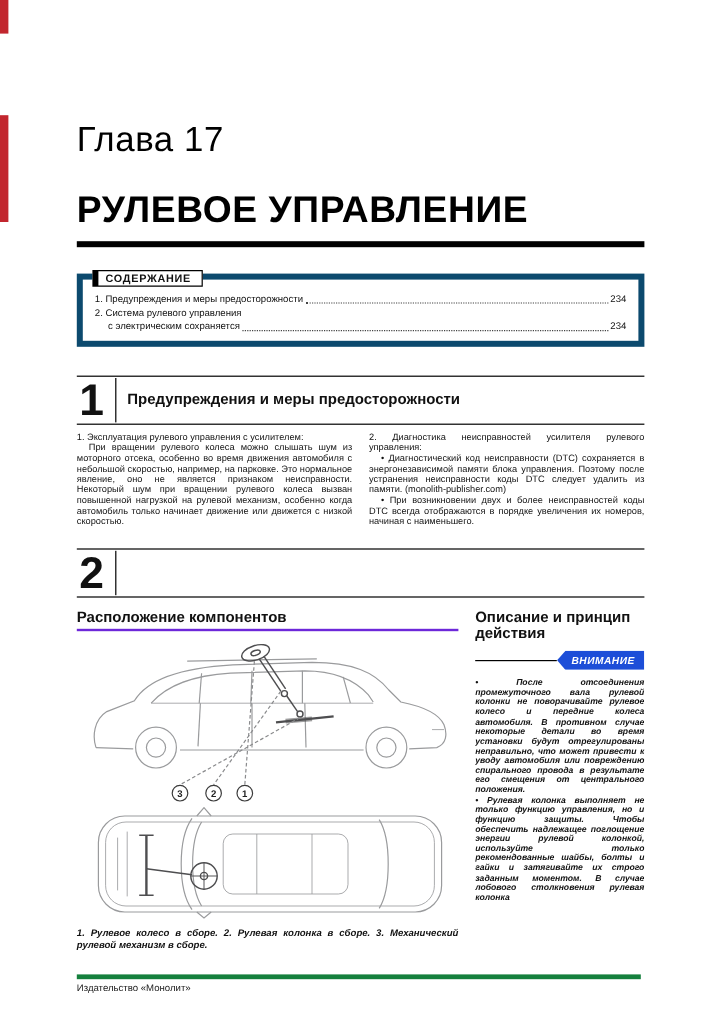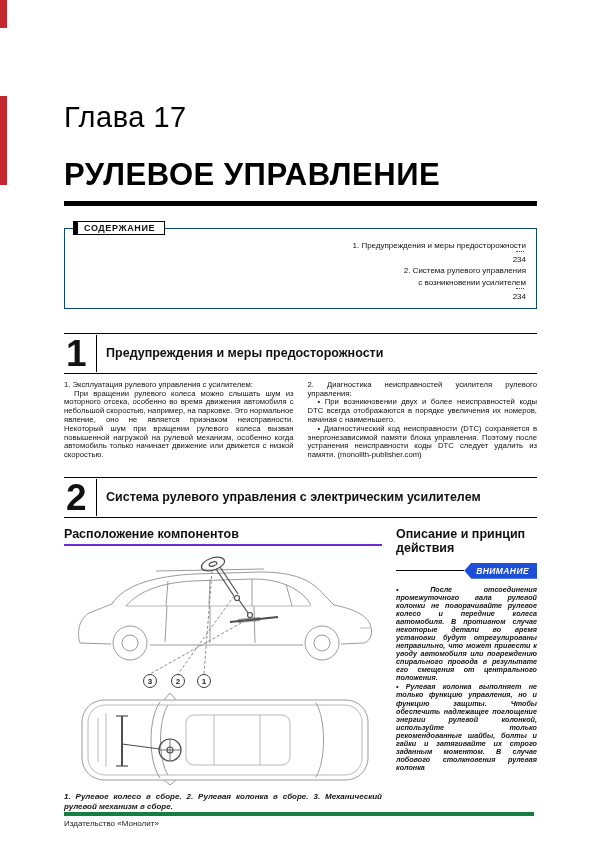--- a/index.html
+++ b/index.html
@@ -17,29 +17,29 @@
   .edge-tab.top { top: 0; height: 28px; }
   .edge-tab.mid { top: 96px; height: 89px; }
 
   .content { position: absolute; left: 64px; top: 0; width: 473px; }
 
   .chapter { padding-top: 102px; font-size: 29px; line-height: 1.1; color: #000000; letter-spacing: .5px; }
   .main-title { margin-top: 24px; font-size: 31px; line-height: 1.1; font-weight: 900; letter-spacing: .5px; color: #000; }
   .title-rule { margin-top: 9px; height: 5px; background: #000; }
 
   
-  .toc { position: relative; margin-top: 22px; border: 1px solid #0c4a6e; padding: 11px 10px 6px 10px; display: flex; gap: 20px; }
+  .toc { position: relative; margin-top: 22px; border: 5px solid #0c4a6e; padding: 11px 10px 6px 10px; display: flex; gap: 20px; }
   .toc-tab {
     position: absolute; top: -8px; left: 8px;
     background: #fff; border: 1px solid #000; border-left: 5px solid #000;
     font-size: 9px; font-weight: 700; letter-spacing: .6px;
     padding: 1px 9px 1px 6px;
   }
   .toc-col { flex: 1; font-size: 8px; line-height: 1.4; }
-  .toc-row { display: flex; align-items: flex-end; flex-direction: column; }
+  .toc-row { display: flex; align-items: flex-end; }
   .toc-row .dots { flex: 1; border-bottom: 1px dotted #444; margin: 0 2px 2px 2px; min-width: 8px; }
   .toc-row.cont { padding-left: 11px; }
 
   
   .sec { border-top: 1.5px solid #000; border-bottom: 1.5px solid #000; display: flex; align-items: stretch; padding: 1px 0; }
   .sec-num { font-size: 37px; font-weight: 700; line-height: 1; padding: 0 9px 0 2px; }
   .sec-div { width: 1.5px; background: #000; }
   .sec-title { font-size: 12.5px; font-weight: 700; display: flex; align-items: center; padding-left: 9px; }
   .sec1 { margin-top: 24px; }
   .sec2 { margin-top: 10px; }
@@ -90,49 +90,48 @@
       <div class="toc-col">
         <div class="toc-row">
           <span>1.  Предупреждения и меры предосторожности</span>
           <span class="dots"></span>
           <span>234</span>
         </div>
         <div class="toc-row">
           <span>2.  Система рулевого управления</span>
         </div>
         <div class="toc-row cont">
-          <span>с возникновении усилителем</span>
+          <span>с электрическим сохраняется</span>
           <span class="dots"></span>
           <span>234</span>
         </div>
       </div>
     </div>
 
     <div class="sec sec1">
       <div class="sec-num">1</div>
       <div class="sec-div"></div>
       <div class="sec-title">Предупреждения и меры предосторожности</div>
     </div>
 
     <div class="cols">
       <div class="col">
         <p>1.  Эксплуатация рулевого управления с усилителем:</p>
         <p class="indent">При вращении рулевого колеса можно слышать шум из моторного отсека, особенно во время движения автомобиля с небольшой скоростью, например, на парковке. Это нормальное явление, оно не является признаком неисправности. Некоторый шум при вращении рулевого колеса вызван повышенной нагрузкой на рулевой механизм, особенно когда автомобиль только начинает движение или движется с низкой скоростью.</p>
       </div>
       <div class="col">
         <p>2.  Диагностика неисправностей усилителя рулевого управления:</p>
+        <p class="indent">• Диагностический код неисправности (DTC) сохраняется в энергонезависимой памяти блока управления. Поэтому после устранения неисправности коды DTC следует удалить из памяти. (monolith-publisher.com)</p>
         <p class="indent">• При возникновении двух и более неисправностей коды DTC всегда отображаются в порядке увеличения их номеров, начиная с наименьшего.</p>
-        <p class="indent">• Диагностический код неисправности (DTC) сохраняется в энергонезависимой памяти блока управления. Поэтому после устранения неисправности коды DTC следует удалить из памяти. (monolith-publisher.com)</p>
       </div>
     </div>
 
     <div class="sec sec2">
       <div class="sec-num">2</div>
       <div class="sec-div"></div>
-      <div class="sec-title">Система рулевого управления с электрическим усилителем</div>
     </div>
 
     <div class="lower">
 
       <div class="lower-left">
         <div class="comp-heading">Расположение компонентов</div>
 
         <div class="diagram-wrap">
           <svg width="318" height="236" viewBox="0 0 318 236" aria-hidden="true">
 

